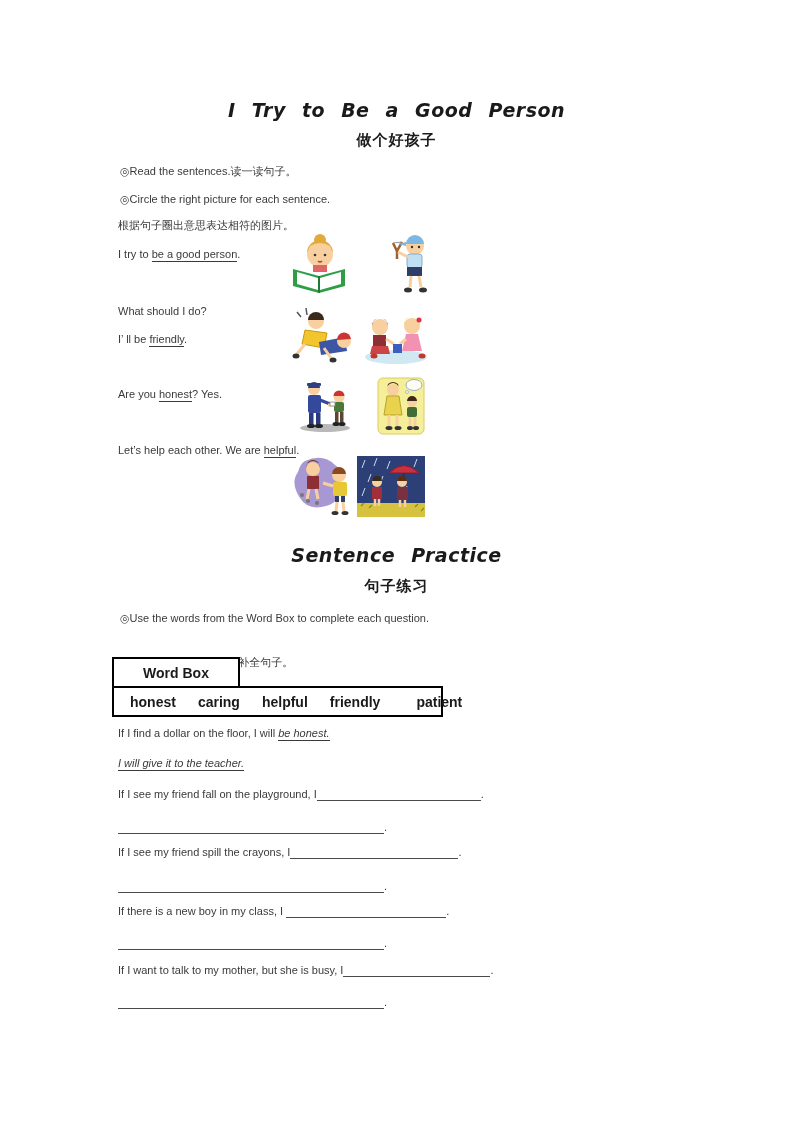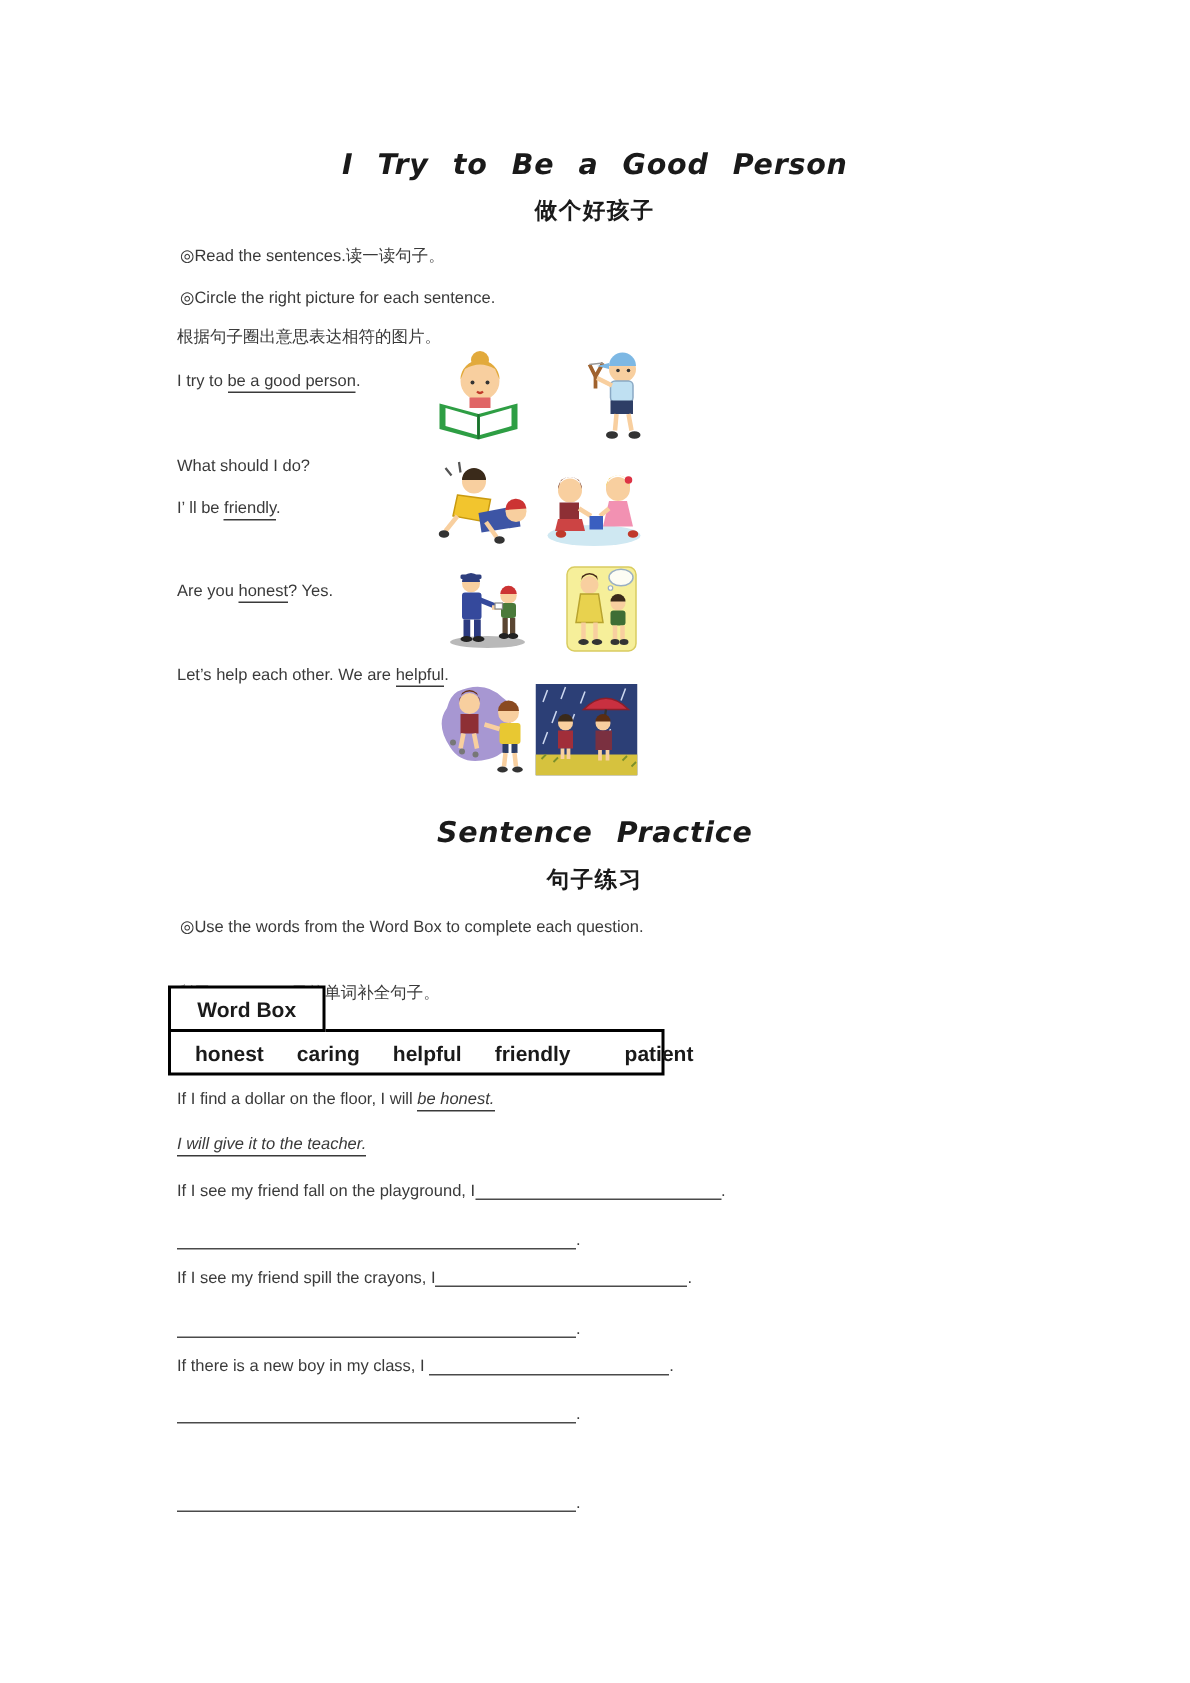--- a/index.html
+++ b/index.html
@@ -224,21 +224,21 @@
       <line x1="48" y1="44" x2="48" y2="51" stroke="#f8cf9f" stroke-width="2.5"></line>
     </svg>
   </div>
 
   <div class="abs center h-title" style="top:544px;">Sentence Practice</div>
   <div class="abs line" style="left:120px;top:609px;">◎Use the words from the Word Box to complete each question.</div>
 
   <div class="abs center h-sub" style="top:577px;">句子练习</div>
   <div class="abs line" style="left:118px;top:653px;">利用 Word Box 里的单词补全句子。</div>
 
-  <div class="abs wb-tab" style="left:112px;top:657px;width:105px;height:31px;">
+  <div class="abs wb-tab" style="left:112px;top:657px;width:128px;height:31px;">
     <span>Word Box</span>
   </div>
   <div class="abs wb-list" style="left:112px;top:686px;width:331px;height:31px;">
     <span>honest</span>
     <span>caring</span>
     <span>helpful</span>
     <span>friendly</span>
     <span>patient</span>
   </div>
 
@@ -263,17 +263,20 @@
     <span class="blank w266"></span><span>.</span>
   </div>
 
   <div class="abs line" style="left:118px;top:902px;">
     <span>If there is a new boy in my class, I </span><span class="blank w160"></span><span>.</span>
   </div>
   <div class="abs line" style="left:118px;top:934px;">
     <span class="blank w266"></span><span>.</span>
   </div>
 
+  <div class="abs line" style="left:118px;top:961px;">
+    <span>If I want to talk to my mother, but she is busy, I</span><span class="blank w147"></span><span>.</span>
+  </div>
   <div class="abs line" style="left:118px;top:993px;">
     <span class="blank w266"></span><span>.</span>
   </div>
 
 </div>
 
 </body></html>

